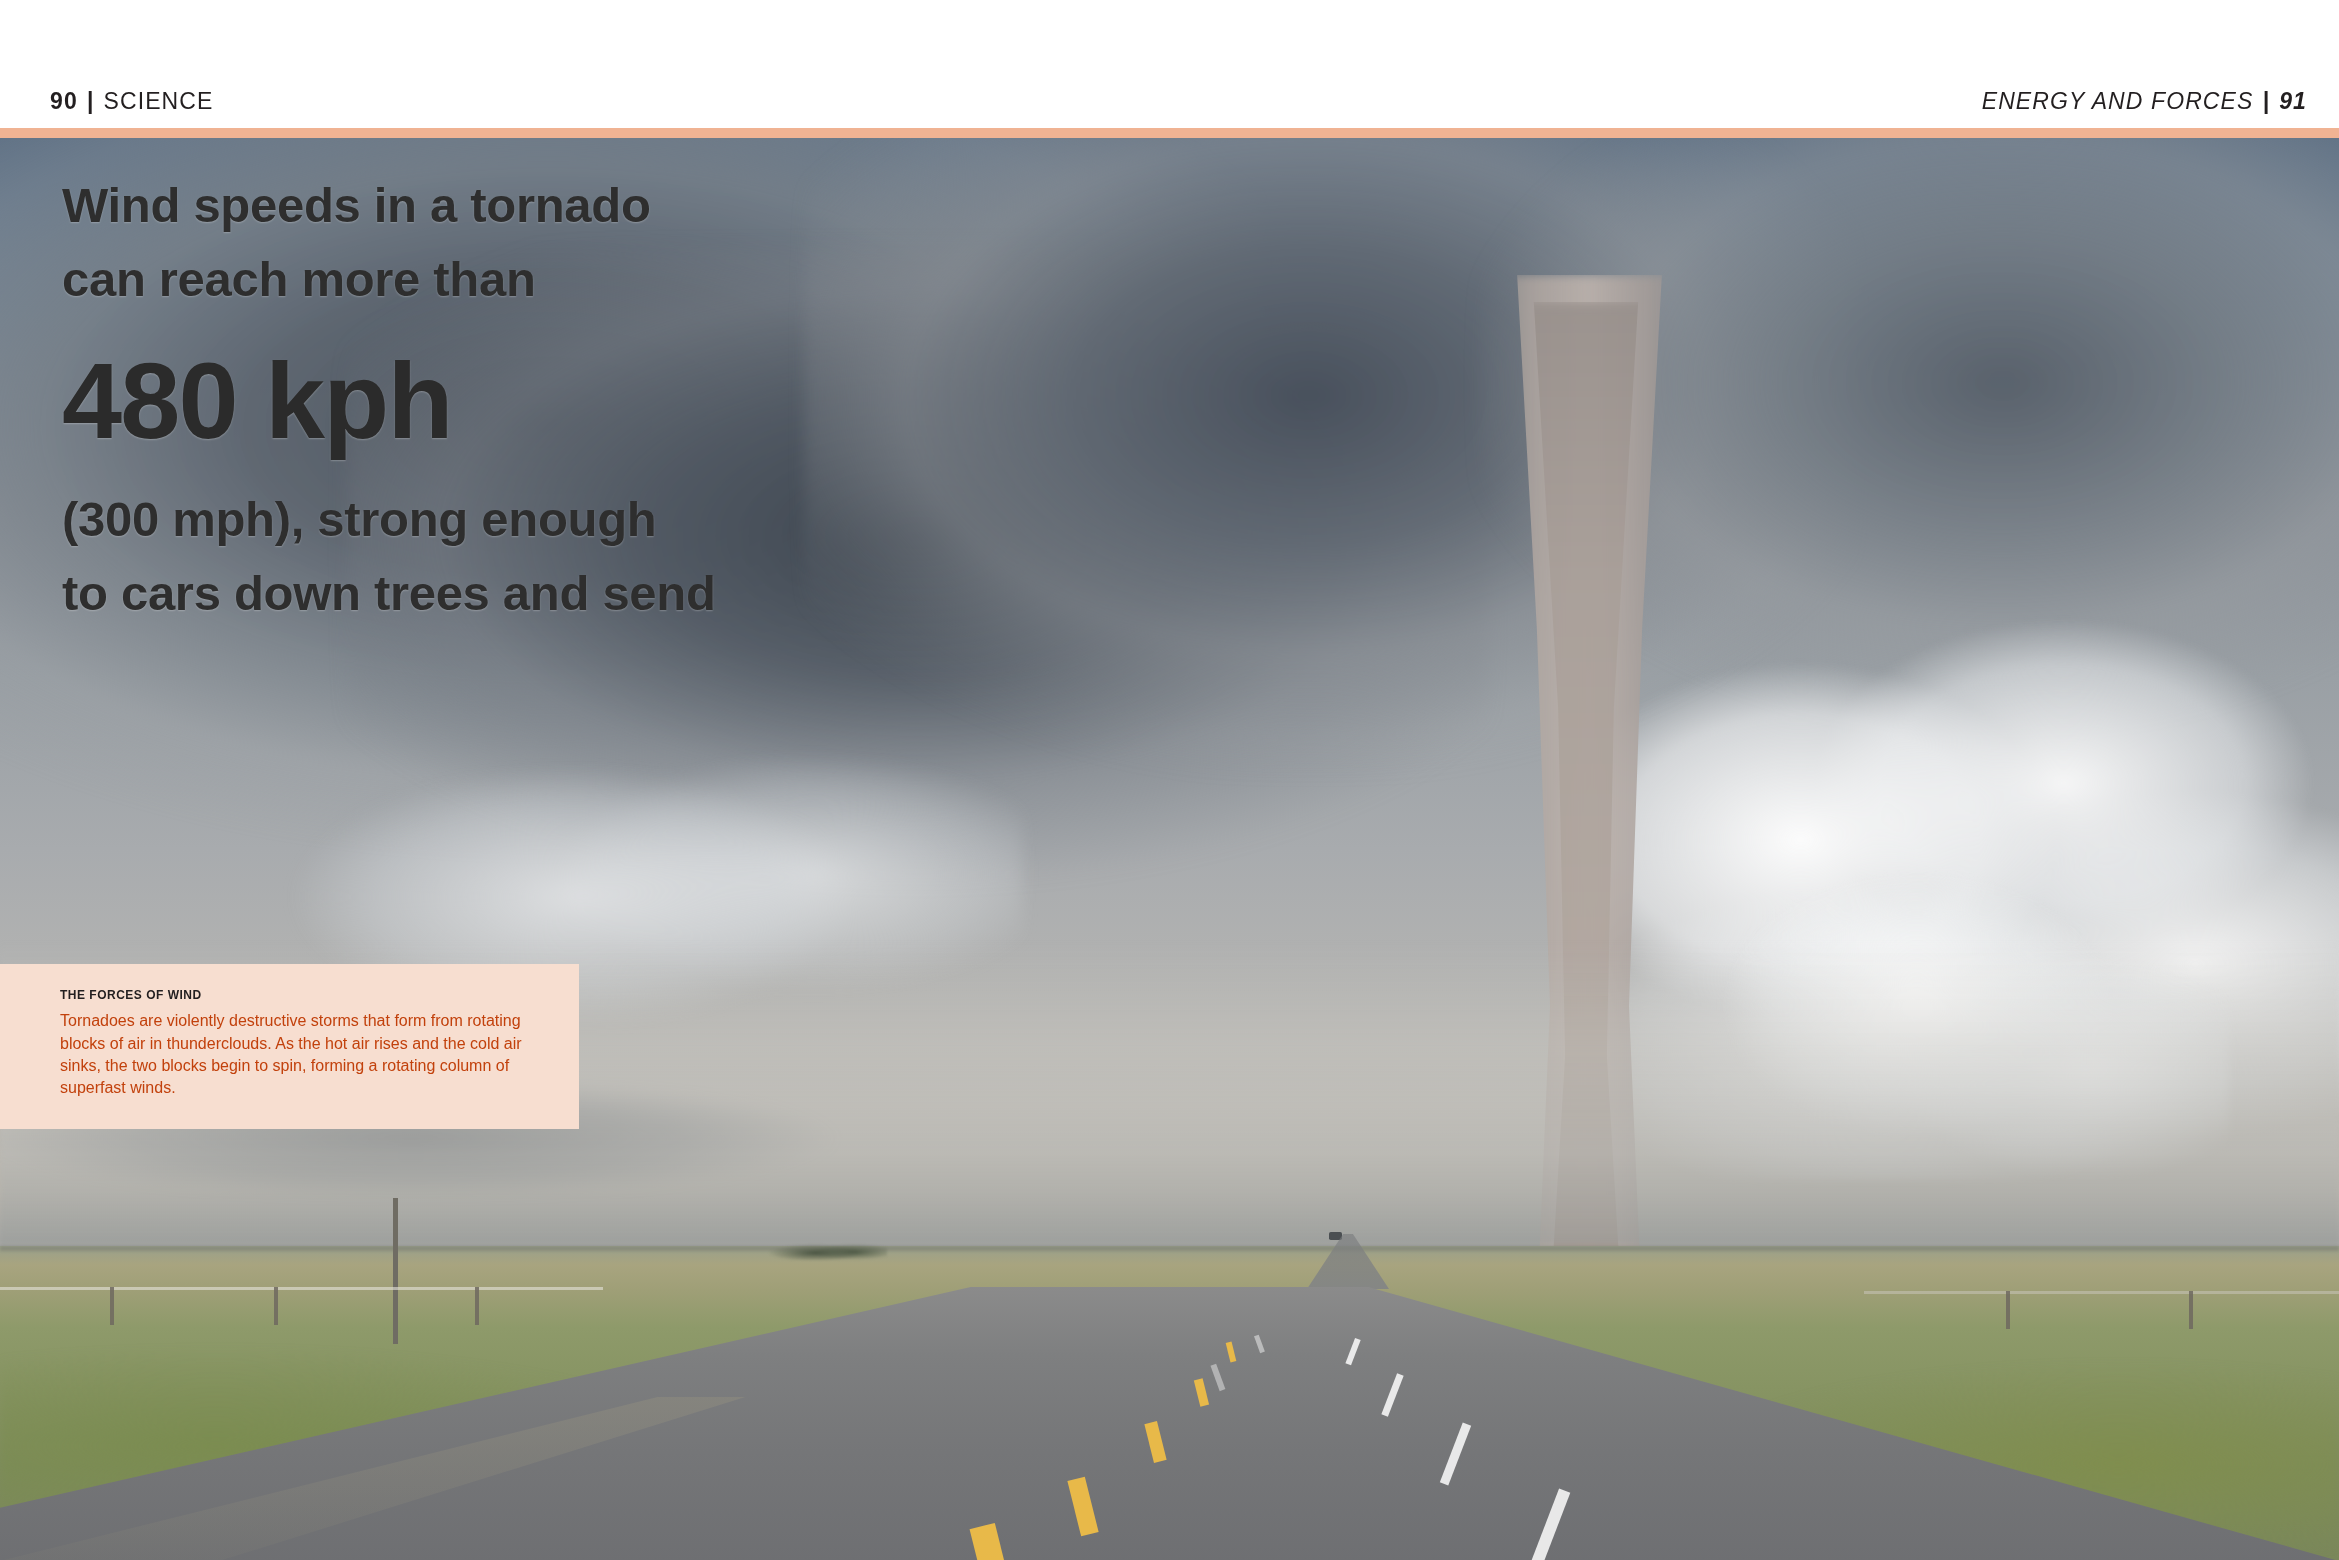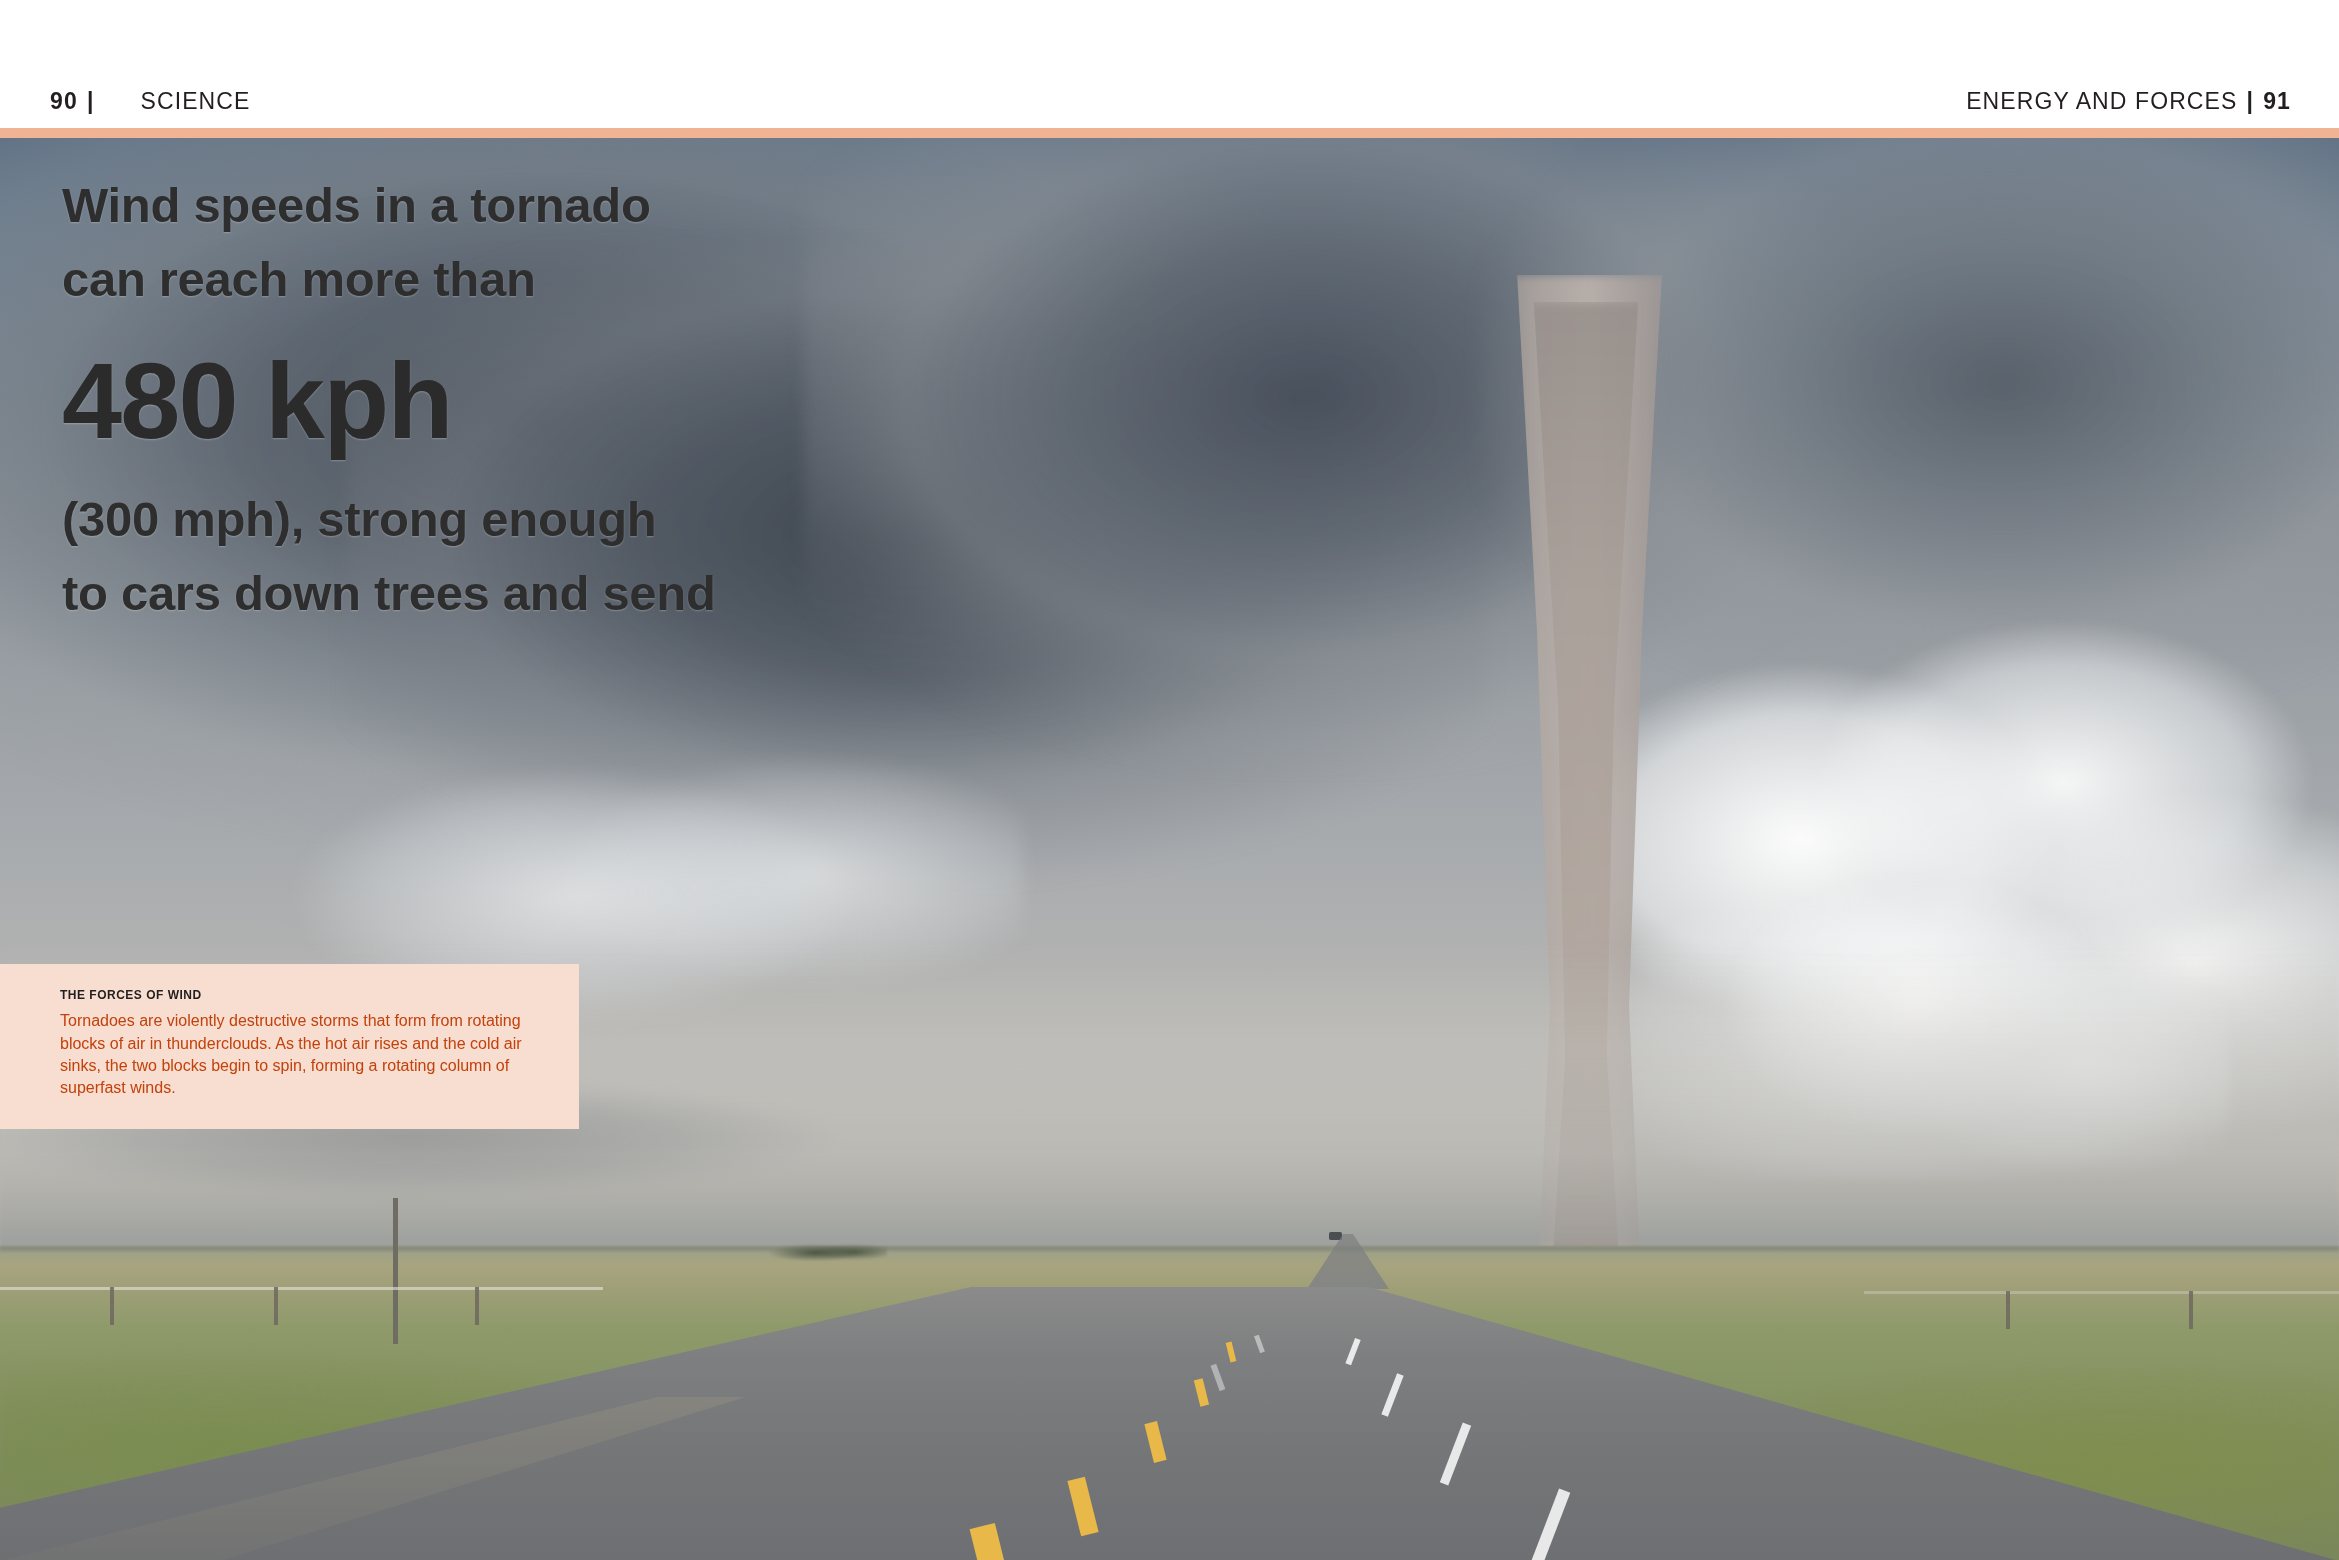--- a/index.html
+++ b/index.html
@@ -35,33 +35,32 @@
   }
   .folio {
     position: absolute;
     top: 88px;
     font-size: 23px;
     letter-spacing: 1.1px;
     color: #231f20;
     white-space: nowrap;
   }
   .folio-left { left: 50px; }
-  .folio-right { right: 48px; }
+  .folio-right { right: 32px; font-style: italic; }
   .folio .num {
     font-weight: bold;
     text-align: right;
   }
   .folio .sep {
     display: inline-block;
     padding: 0 9.1px;
     font-weight: bold;
   }
   .folio .label {
     font-weight: normal;
-    margin-left: 37px;
   }
 
   
   .rule {
     position: absolute;
     top: 128px;
     left: 0;
     width: 2339px;
     height: 10px;
     background: #f0b393;

